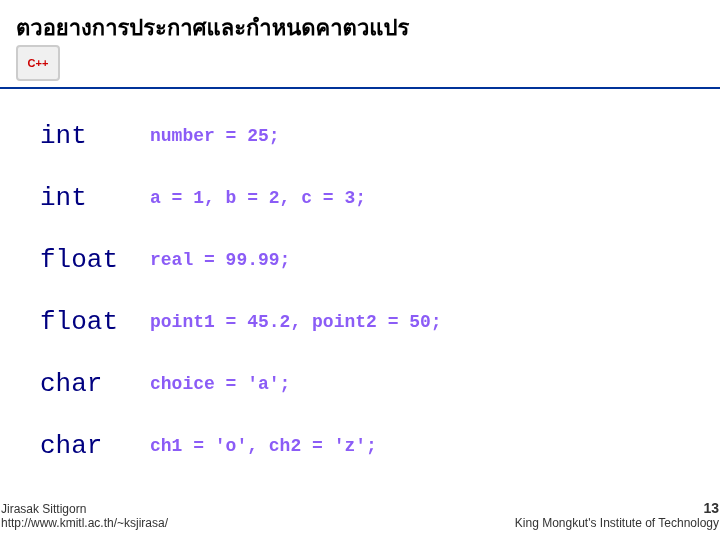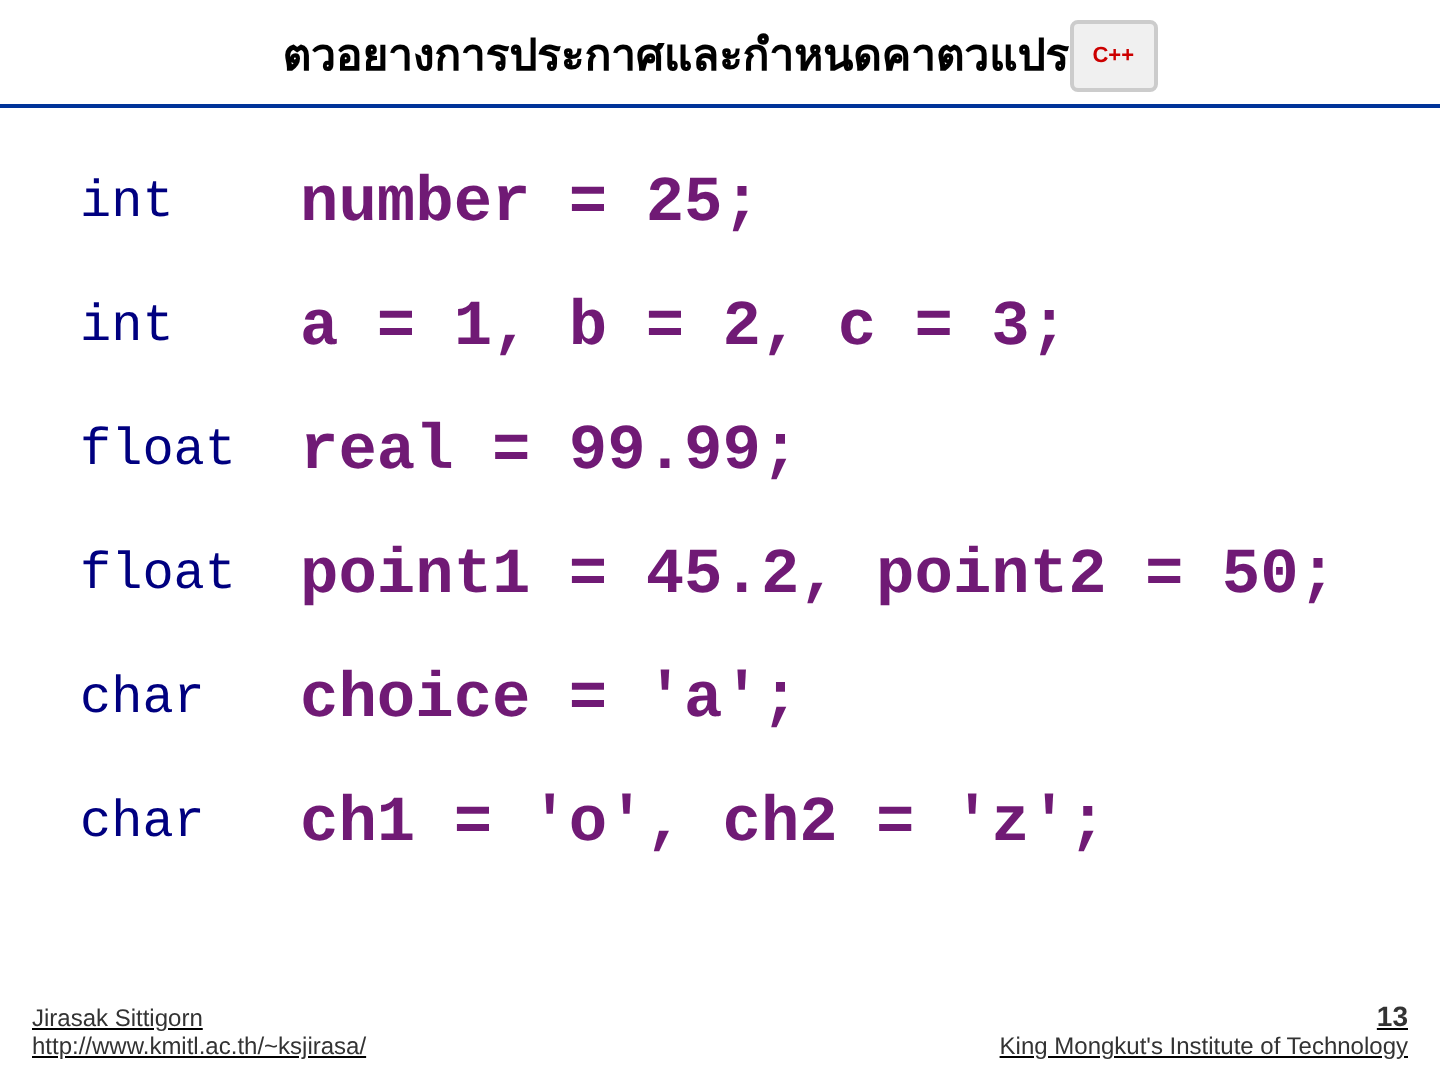--- a/index.html
+++ b/index.html
@@ -13,23 +13,24 @@
       height: 540px;
       background: #ffffff;
       font-family: Arial, sans-serif;
       overflow: hidden;
       position: relative;
     }
 
     .header {
       display: flex;
       align-items: flex-start;
-      justify-content: center;
+      justify-content: space-between;
       padding: 10px 16px 4px 16px;
       border-bottom: 2px solid #003399;
+      flex-direction: column;
     }
 
     .title {
       font-size: 22px;
       font-weight: bold;
       color: #000000;
       font-family: 'Arial', sans-serif;
     }
 
     .header-right {
@@ -81,37 +82,36 @@
       font-size: 26px;
       font-weight: normal;
       color: #000080;
       width: 110px;
       vertical-align: middle;
       padding: 4px 0;
     }
 
     .code-stmt {
       font-family: 'Courier New', Courier, monospace;
-      font-size: 32px;
+      font-size: 18px;
       font-weight: bold;
-      color: #701a75;
+      color: #8b5cf6;
       vertical-align: middle;
       padding: 4px 0;
     }
 
     .footer {
       position: absolute;
       bottom: 10px;
       left: 0;
       right: 0;
       display: flex;
       justify-content: space-between;
       align-items: flex-end;
-      padding: 0 16px;
-      text-decoration: underline;
+      padding: 0 1px;
     }
 
     .footer-left {
       font-size: 12px;
       color: #333333;
     }
 
     .footer-right {
       font-size: 12px;
       color: #333333;

